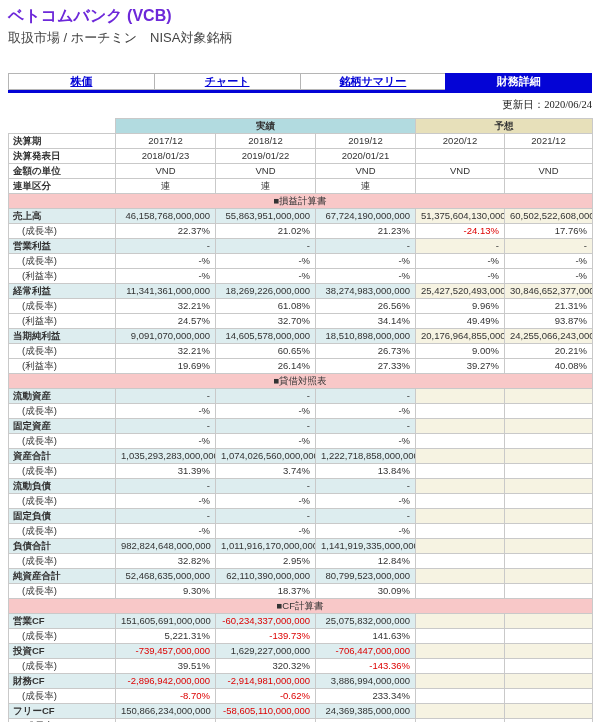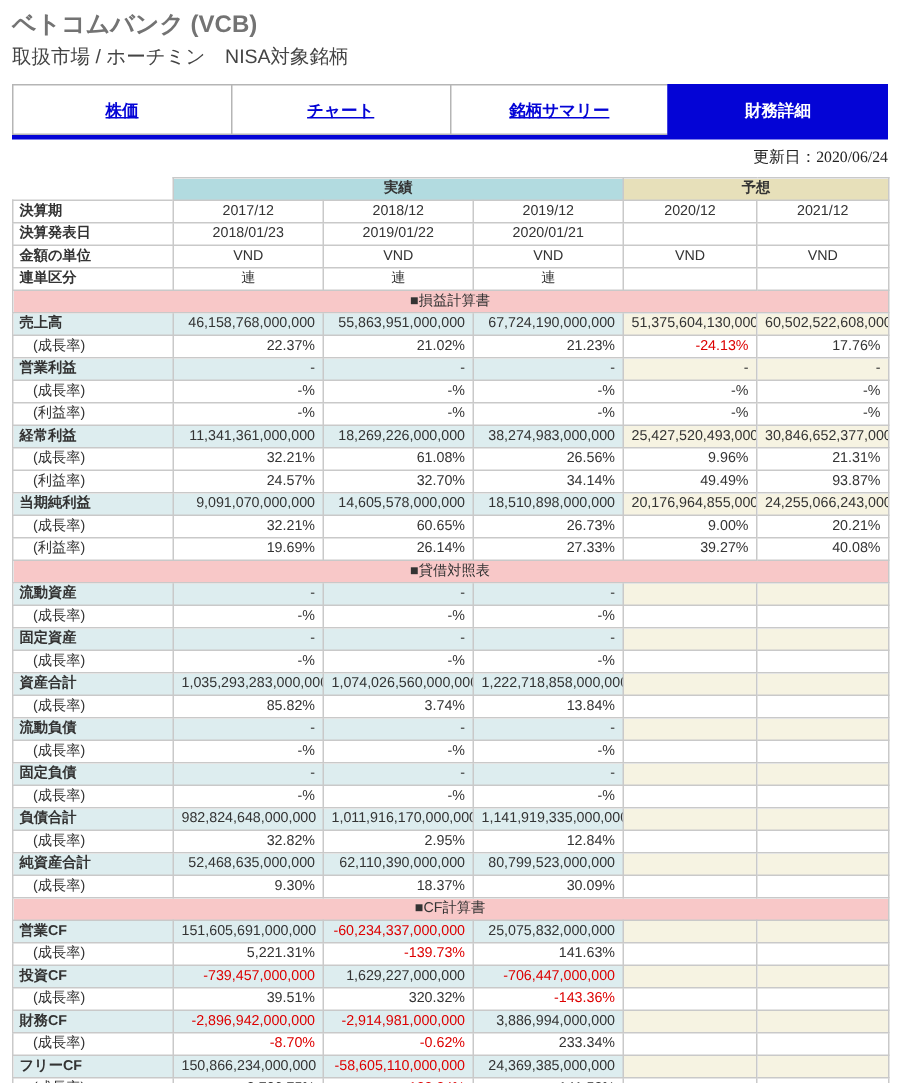--- a/index.html
+++ b/index.html
@@ -7,23 +7,23 @@
     --teal-h:#b2dbe0; --khaki-h:#e7e0ba; --pink:#f8c8c8;
     --teal:#ddedef; --khaki:#f6f3e2; --border:#c9c9c9;
   }
   *{box-sizing:border-box;}
   html,body{margin:0;padding:0;}
   body{
     width:600px;height:722px;background:#fff;color:#333;
     font-family:"Liberation Sans","DejaVu Sans",sans-serif;
   }
   .page{padding:4px 8px 0;}
-  .title{font-size:16px;font-weight:bold;color:#737373;margin:2px 0 2px;}
+  .title{font-size:16px;font-weight:bold;color:#6d28d9;margin:2px 0 2px;}
   .subtitle{font-size:13px;color:#444;margin:0 0 9px;}
-  .tabbar{display:flex;height:37px;border-bottom:3px solid var(--accent);}
+  .tabbar{display:flex;height:37px;border-bottom:3px solid var(--accent);align-items:flex-end;}
   .tab{
     flex:1;display:flex;align-items:center;justify-content:center;
     font-size:11px;font-weight:bold;background:#fff;cursor:pointer;
     border:1px solid #b5b5b5;border-right:none;
   }
   .tab:last-child{border-right:1px solid #b5b5b5;}
   .tab .lbl{color:var(--accent);text-decoration:underline;}
   .tab.active{background:var(--accent);border-color:var(--accent);}
   .tab.active .lbl{color:#fff;text-decoration:none;}
   .updated{text-align:right;font-size:10.5px;color:#222;margin:5px 0 6px;font-family:Liberation Serif, serif;}
@@ -248,21 +248,21 @@
         <tr class="main">
           <td class="label">資産合計</td>
           <td class="val actual">1,035,293,283,000,000</td>
           <td class="val actual">1,074,026,560,000,000</td>
           <td class="val actual">1,222,718,858,000,000</td>
           <td class="val forecast"></td>
           <td class="val forecast"></td>
         </tr>
         <tr class="sub">
           <td class="label">(成長率)</td>
-          <td class="val actual">85.82%</td>
+          <td class="val actual">31.39%</td>
           <td class="val actual">3.74%</td>
           <td class="val actual">13.84%</td>
           <td class="val forecast"></td>
           <td class="val forecast"></td>
         </tr>
         <tr class="main">
           <td class="label">流動負債</td>
           <td class="val actual">-</td>
           <td class="val actual">-</td>
           <td class="val actual">-</td>

